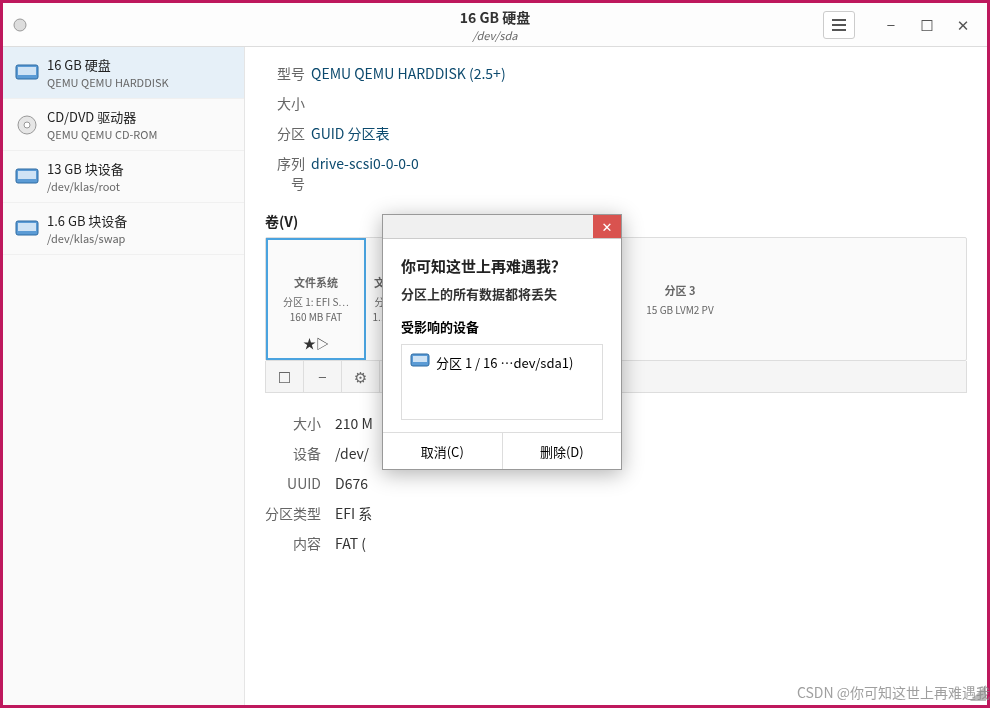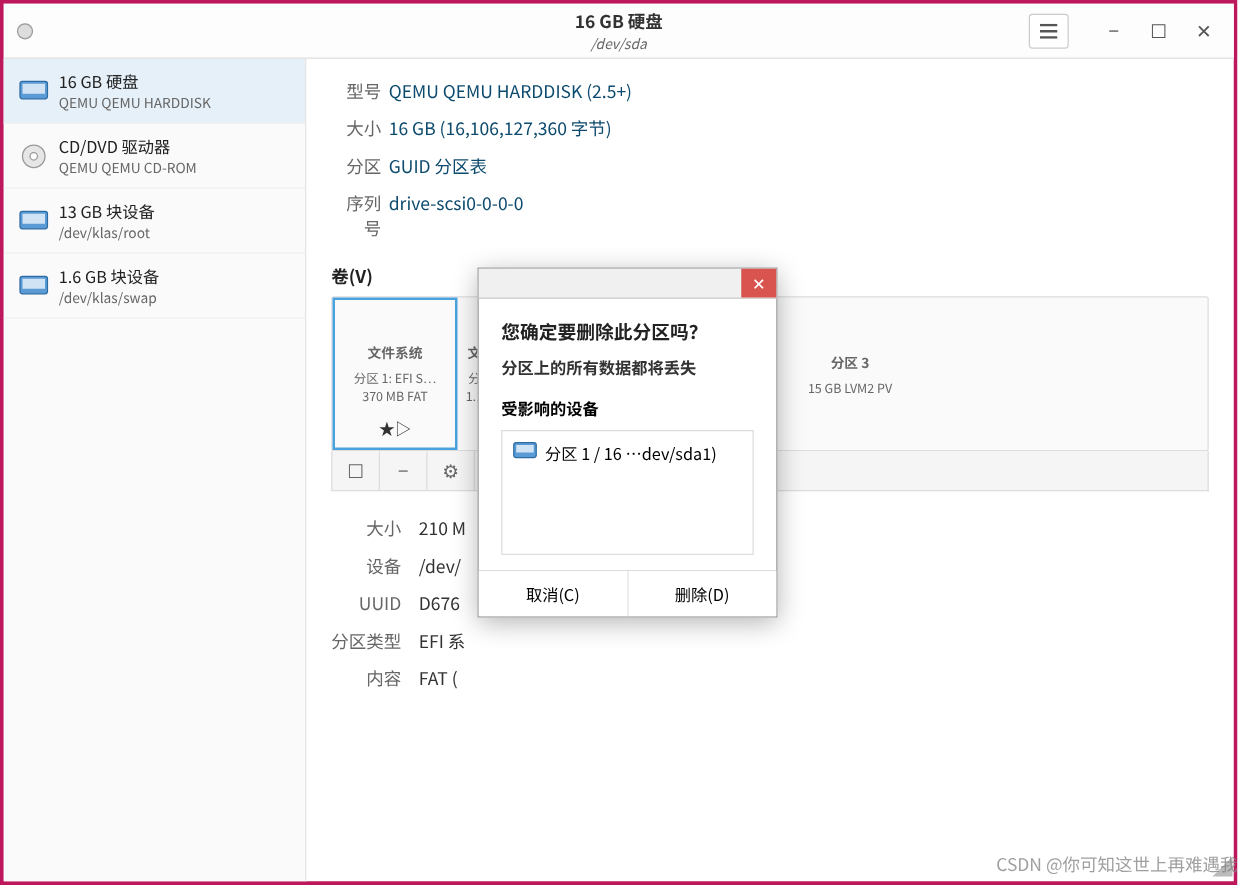--- a/index.html
+++ b/index.html
@@ -40,21 +40,21 @@
 .detail .lbl { width:56px; text-align:right; color:#666; }
 .detail .val { color:#333; }
 .dialog-backdrop { position:absolute; top:0;left:0;right:0;bottom:0; }
 .dialog { position:absolute; left:382px; top:214px; width:240px; background:#fff; border:1px solid #999; box-shadow:0 4px 20px rgba(0,0,0,.3); }
 .dialog-tb { height:24px; background:#f0f0f0; border-bottom:1px solid #ccc; display:flex; justify-content:flex-end; }
 .dlg-close { width:28px; background:#d9534f; color:#fff; display:flex; align-items:center; justify-content:center; cursor:pointer; font-size:13px; }
 .dialog-body { padding: 16px 18px 12px; }
 .dlg-title { font-size:15px; font-weight:bold; color:#222; margin-bottom:8px; }
 .dlg-msg { font-size:13px; color:#333; margin-bottom:14px;font-weight:bold; }
 .dlg-label { font-size:13px; font-weight:bold; margin-bottom:8px; }
-.dlg-list { border:1px solid #ddd; height:100px; padding:8px; font-size:13px; display:flex; align-items:flex-start; gap:6px; }
+.dlg-list { border:1px solid #ddd; height:76px; padding:8px; font-size:13px; display:flex; align-items:flex-start; gap:6px; }
 .dialog-btns { display:flex; border-top:1px solid #ddd; }
 .dlg-btn { flex:1; height:36px; display:flex; align-items:center; justify-content:center; font-size:13px; cursor:pointer; background:#fff; }
 .dlg-btn:first-child { border-right:1px solid #ddd; }
 .watermark { position:absolute; right:0; bottom:6px; font-size:14px; color:#888; opacity:.8; }
 .resize-grip { position:absolute; right:4px; bottom:4px; font-size:16px; color:#bbb; }
 svg { display:block; }
 </style>
 </head>
 <body>
 
@@ -137,37 +137,36 @@
     </div>
   </div>
 
   <div class="main">
     <div class="inforow">
           <div class="lbl">型号</div>
           <div class="val">QEMU QEMU HARDDISK (2.5+)</div>
         </div>
     <div class="inforow">
           <div class="lbl">大小</div>
-          <div class="val">16 GB (16,106,127,360 字节)</div>
         </div>
     <div class="inforow">
           <div class="lbl">分区</div>
           <div class="val">GUID 分区表</div>
         </div>
     <div class="inforow">
           <div class="lbl">序列号</div>
           <div class="val">drive-scsi0-0-0-0</div>
         </div>
 
     <div class="section-head">卷(V)</div>
     <div class="volmap">
       <div class="vol selected" style="flex:0 0 100px">
         <div class="vh">文件系统</div>
         <div class="row2">分区 1: EFI S…</div>
-        <div class="row3">370 MB FAT</div>
+        <div class="row3">160 MB FAT</div>
         <div class="star">★▷</div>
       </div>
       <div class="vol" style="flex:0 0 28px">
         <div class="vh">文</div>
         <div class="row2">分</div>
         <div class="row3">1.1</div>
       </div>
       <div class="vol" style="flex:1">
         <div class="vh">分区 3</div>
         <div class="row2">15 GB LVM2 PV</div>
@@ -206,21 +205,21 @@
 </div>
 
 </div>
 
 <div class="dialog-backdrop">
   <div class="dialog">
     <div class="dialog-tb">
       <div class="dlg-close">✕</div>
     </div>
     <div class="dialog-body">
-      <div class="dlg-title">您确定要删除此分区吗？</div>
+      <div class="dlg-title">你可知这世上再难遇我？</div>
       <div class="dlg-msg">分区上的所有数据都将丢失</div>
       <div class="dlg-label">受影响的设备</div>
       <div class="dlg-list">
         <span>
           <svg width="20" height="15">
               <rect x="1" y="1" width="18" height="12" rx="2" fill="#5b9bd5" stroke="#2d6ba3"></rect>
               <rect x="3" y="3" width="14" height="6" fill="#cfe3f5"></rect>
             </svg>
         </span>
         <span>分区 1 / 16 …dev/sda1)</span>

